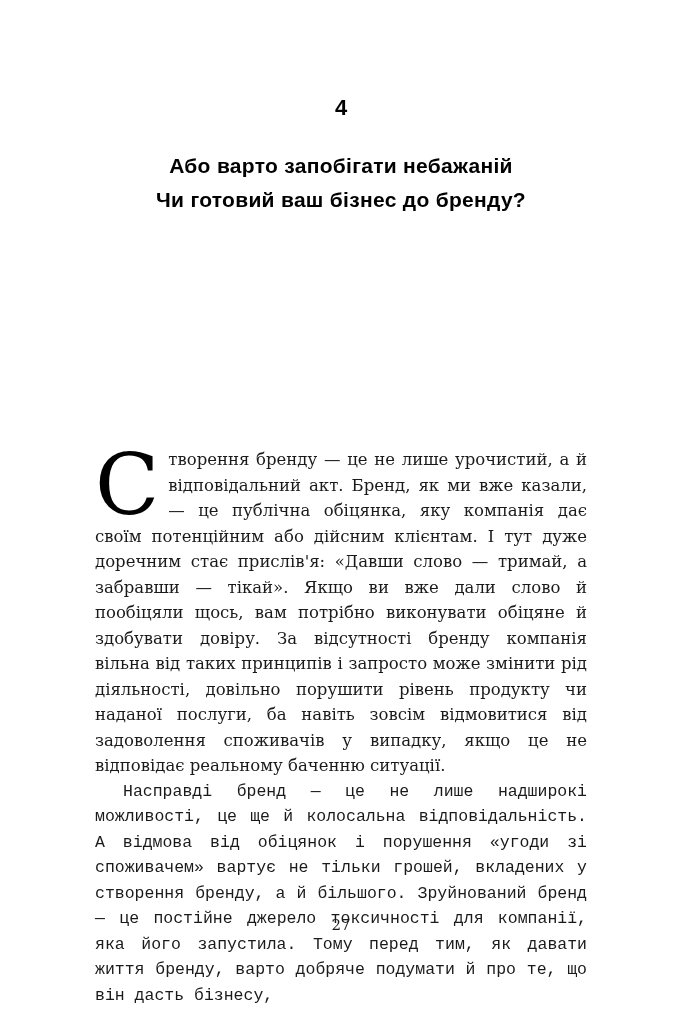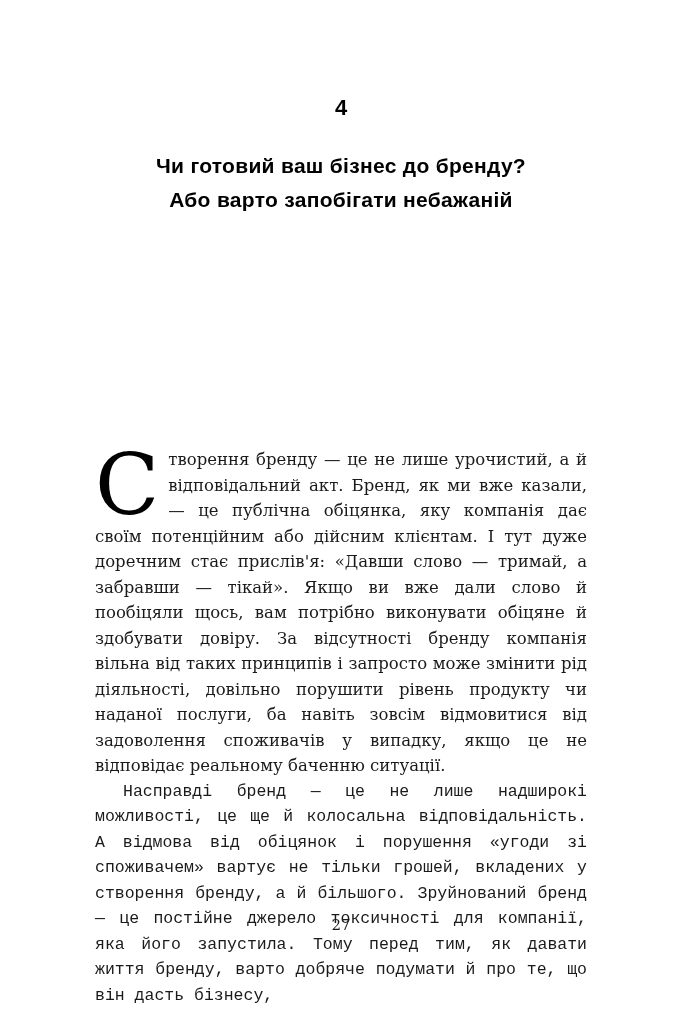--- a/index.html
+++ b/index.html
@@ -78,22 +78,22 @@
   }
 </style>
 </head>
 <body>
 
 <div class="page">
 
   <div class="chapter-number">4</div>
 
   <div class="chapter-title">
+    <div>Або варто запобігати небажаній</div>
     <div>Чи готовий ваш бізнес до бренду?</div>
-    <div>Або варто запобігати небажаній</div>
   </div>
 
   <div class="body-text">
     <p class="para1"><span class="drop-cap">С</span><span>творення бренду — це не лише урочистий, а й відповідальний акт. Бренд, як ми вже казали, — це публічна обіцянка, яку компанія дає своїм потенційним або дійсним клієнтам. І тут дуже доречним стає прислів'я: «Давши слово — тримай, а забравши — тікай». Якщо ви вже дали слово й пообіцяли щось, вам потрібно виконувати обіцяне й здобувати довіру. За відсутності бренду компанія вільна від таких принципів і запросто може змінити рід діяльності, довільно порушити рівень продукту чи наданої послуги, ба навіть зовсім відмовитися від задоволення споживачів у випадку, якщо це не відповідає реальному баченню ситуації.</span></p>
     <p class="para2">Насправді бренд — це не лише надширокі можливості, це ще й колосальна відповідальність. А відмова від обіцянок і порушення «угоди зі споживачем» вартує не тільки грошей, вкладених у створення бренду, а й більшого. Зруйнований бренд — це постійне джерело токсичності для компанії, яка його запустила. Тому перед тим, як давати життя бренду, варто добряче подумати й про те, що він дасть бізнесу,</p>
   </div>
 
   <div class="page-number">27</div>
 
 </div>

